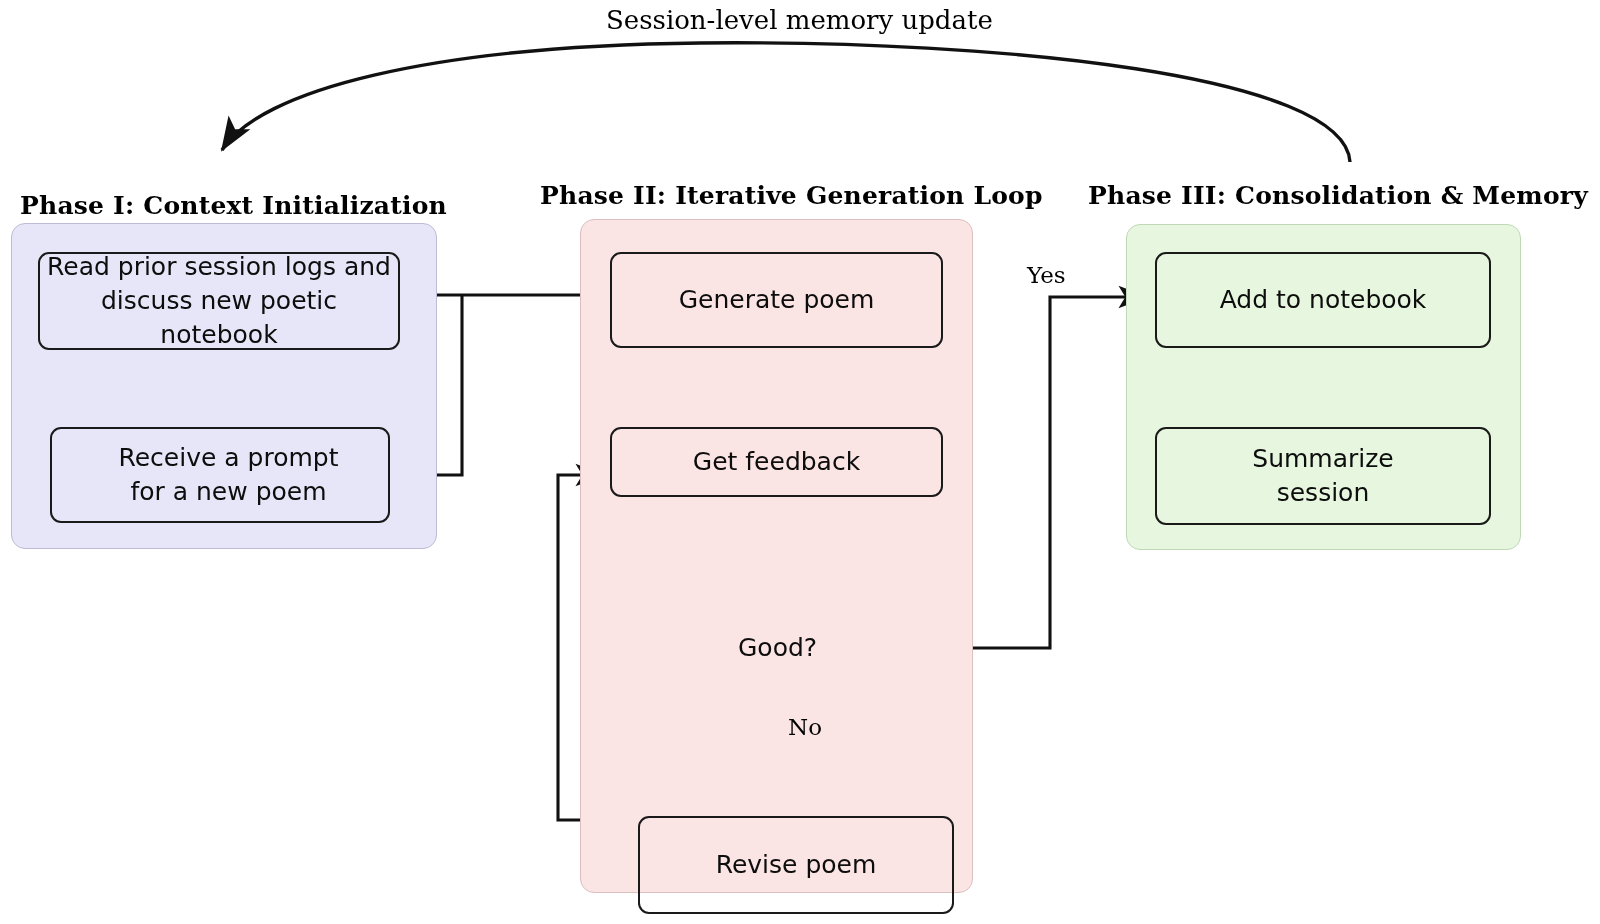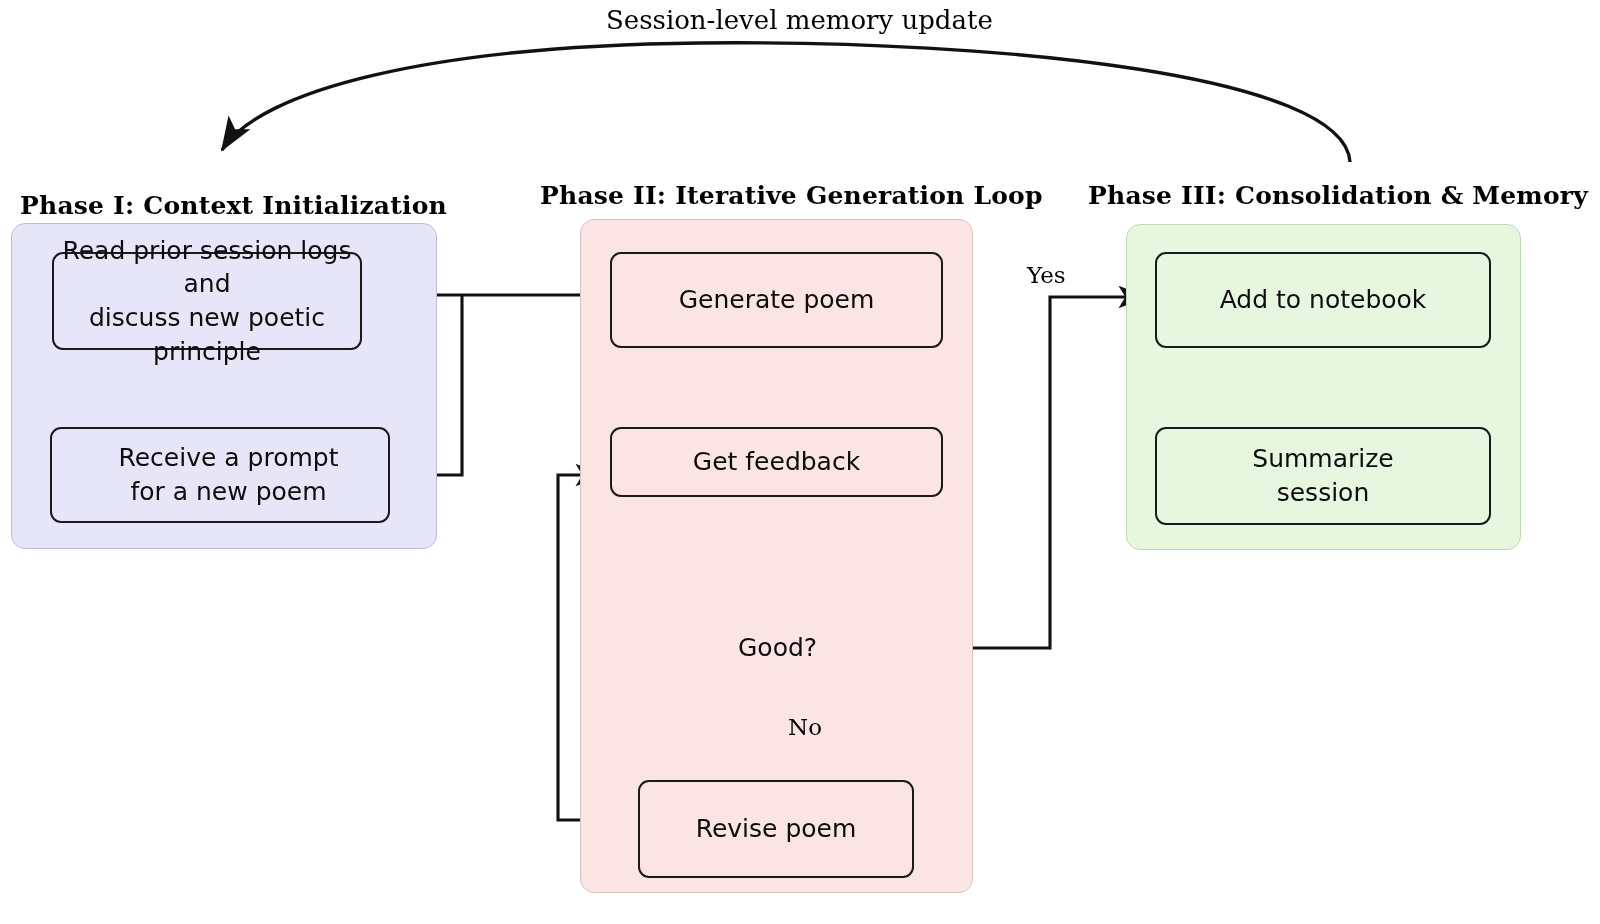--- a/index.html
+++ b/index.html
@@ -127,24 +127,24 @@
       <path d="M 776,603 L 846,647 L 776,691 L 706,647 Z" stroke-width="3.0" fill="#ffffff"></path>
     </g>
   </svg>
 
   <div class="loop-caption" style="left:606px; top:5px;">Session-level memory update</div>
 
   <div class="phase-title" style="left:20px; top:185px;margin-top:6px;">Phase I: Context Initialization</div>
 
   <div class="panel panel-1" style="left:11px; top:223px; width:426px; height:326px;"></div>
 
-  <div class="node" style="left:52px; top:252px; width:310px; height:98px;">
+  <div class="node" style="left:38px; top:252px; width:362px; height:98px;">
     <div>
       <span>Read prior session logs and</span>
-      <span class="line2">discuss new poetic principle</span>
+      <span class="line2">discuss new poetic notebook</span>
     </div>
   </div>
 
   <div class="node" style="left:50px; top:427px; width:340px; height:96px;padding-left:17px;">
     <div>
       <span>Receive a prompt</span>
       <span class="line2">for a new poem</span>
     </div>
   </div>
 
@@ -159,21 +159,21 @@
   </div>
 
   <div class="node" style="left:610px; top:427px; width:333px; height:70px;">
     <div>
       <span>Get feedback</span>
     </div>
   </div>
 
   <div class="diamond-label" style="left:738px; top:633px;">Good?</div>
 
-  <div class="node" style="left:638px; top:780px; width:276px; height:98px;">
+  <div class="node" style="left:638px; top:816px; width:316px; height:98px;">
     <div>
       <span>Revise poem</span>
     </div>
   </div>
 
   <div class="edge-label" style="left:788px; top:714px;">No</div>
 
   <div class="phase-title" style="left:1088px; top:181px;">Phase III: Consolidation &amp; Memory</div>
 
   <div class="panel panel-3" style="left:1126px; top:224px; width:395px; height:326px;"></div>

